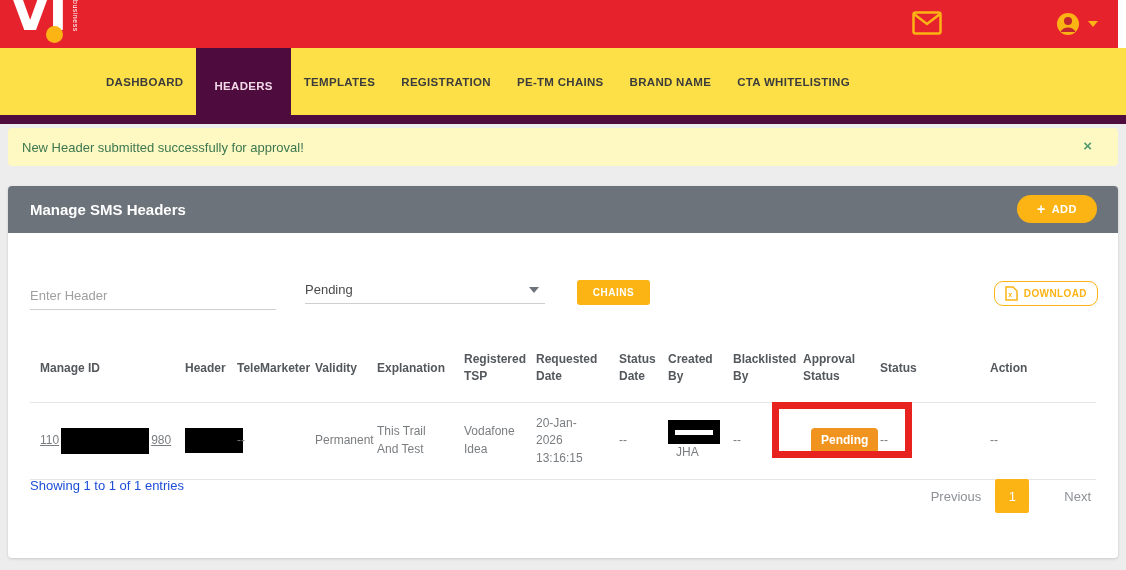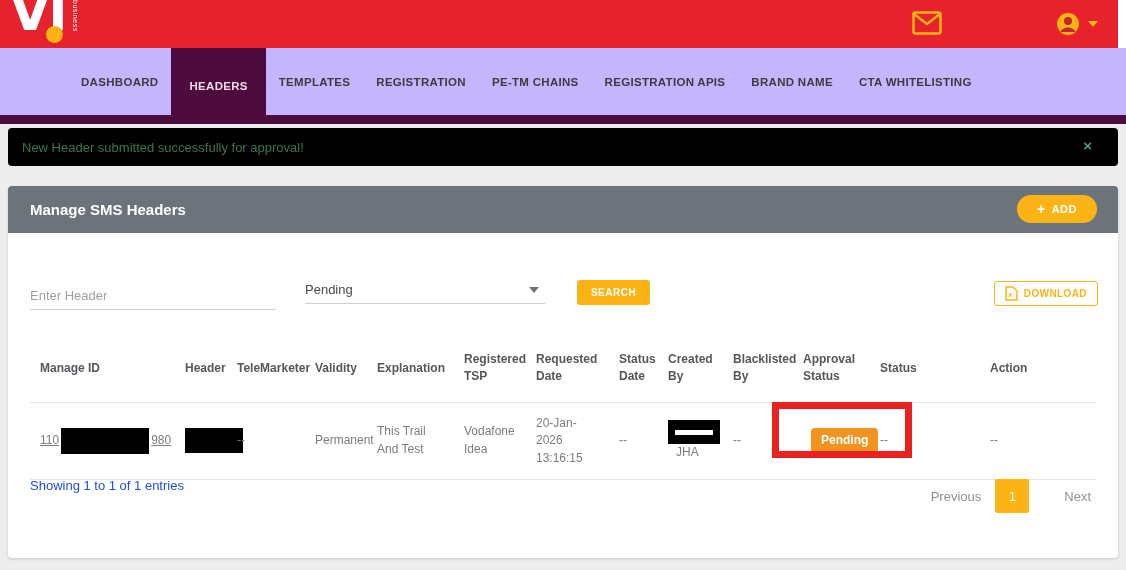--- a/index.html
+++ b/index.html
@@ -11,44 +11,44 @@
   .topbar { position:relative; height:48px; width:1118px; background:#e6232d; }
   .logo { position:absolute; left:10px; top:-14px; width:90px; height:60px; overflow:hidden; }
   .logo-vi { font-size:52px; font-weight:bold; color:#ffffff; letter-spacing:-2px; line-height:1; font-family:"DejaVu Sans", sans-serif; }
   .logo-dot { position:absolute; left:36px; top:40px; width:17px; height:17px; border-radius:50%; background:#fcb415; }
   .logo-sub { position:absolute; left:62px; top:14px; color:#ffffff; font-size:7px; writing-mode:vertical-rl; letter-spacing:0.5px; }
   .mail-btn { position:absolute; left:912px; top:11px; width:30px; height:24px; cursor:pointer; }
   .account { position:absolute; right:20px; top:12px; display:flex; align-items:center; gap:8px; cursor:pointer; }
   .caret-down { width:0; height:0; border-left:5px solid transparent; border-right:5px solid transparent; border-top:6px solid #fcb415; }
 
   
-  .navbar { position:relative; height:67px; background:#c4b5fd; display:flex; align-items:center; padding-left:68px; z-index:2; }
+  .navbar { position:relative; height:67px; background:#fde047; display:flex; align-items:center; padding-left:93px; z-index:2; }
   .nav-item { height:67px; display:flex; align-items:center; padding:0 13px; font-size:11.5px; font-weight:bold; color:#3c3c3c; letter-spacing:0.3px; cursor:pointer; white-space:nowrap; }
   .nav-item.active { background:#4e0c3e; color:#f2d9e7; height:76px; margin-bottom:-9px; padding:0 18px; }
   .purple-strip { height:9px; background:#4e0c3e; width:1126px; }
 
   
-  .alert { position:absolute; left:8px; top:128px; width:1110px; height:38px; background:#000000; border-radius:4px; display:flex; align-items:center; padding:0 14px; }
+  .alert { position:absolute; left:8px; top:128px; width:1110px; height:38px; background:#fef9c3; border-radius:4px; display:flex; align-items:center; padding:0 14px; }
   .alert-text { font-size:13px; color:#3c764f; }
   .alert-close { position:absolute; right:26px; top:9px; font-size:15px; font-weight:bold; color:#569b72; cursor:pointer; }
 
   
   .card { position:absolute; left:8px; top:186px; width:1110px; height:372px; background:#ffffff; border-radius:4px; box-shadow:0 1px 3px rgba(0,0,0,0.15); }
   .card-header { height:47px; background:#6d737a; border-radius:4px 4px 0 0; display:flex; align-items:center; }
   .card-title { color:#ffffff; font-size:15px; font-weight:bold; padding-left:22px; }
   .add-btn { position:absolute; right:21px; top:9px; height:28px; background:#fcb415; border:none; border-radius:16px; color:#ffffff; font-size:11px; font-weight:bold; padding:0 20px; letter-spacing:0.5px; display:flex; align-items:center; gap:6px; cursor:pointer; }
   .add-plus { font-size:14px; font-weight:bold; }
 
   
   .input-header { position:absolute; left:22px; top:96px; width:246px; height:28px; border:none; border-bottom:1px solid #cfcfcf; font-size:13px; color:#4a4a4a; outline:none; background:transparent; }
   .input-header::placeholder { color:#9f9f9f; }
   .status-select { position:absolute; left:297px; top:90px; width:240px; height:28px; border-bottom:1px solid #cfcfcf; font-size:13px; color:#4a4a4a; display:flex; align-items:center; justify-content:space-between; padding:0 6px 0 0; cursor:pointer; }
   .select-caret { width:0; height:0; border-left:5px solid transparent; border-right:5px solid transparent; border-top:6px solid #6d737a; }
   .search-btn { position:absolute; left:569px; top:94px; width:73px; height:25px; background:#fcb415; border:none; border-radius:3px; color:#ffffff; font-size:10px; font-weight:bold; letter-spacing:0.5px; cursor:pointer; }
-  .download-btn { position:absolute; right:20px; top:95px; height:25px; background:#ffffff; border:1px solid #fcb415; border-radius:3px; color:#fcb415; font-size:10px; font-weight:bold; letter-spacing:0.4px; padding:0 10px; display:flex; align-items:center; gap:6px; cursor:pointer; }
+  .download-btn { position:absolute; right:20px; top:95px; height:25px; background:#ffffff; border:1px solid #fcb415; border-radius:9px; color:#fcb415; font-size:10px; font-weight:bold; letter-spacing:0.4px; padding:0 10px; display:flex; align-items:center; gap:6px; cursor:pointer; }
 
   
   .data-table { position:absolute; left:22px; top:155px; width:1066px; border-collapse:collapse; table-layout:fixed; }
   .data-table th { text-align:left; font-size:12px; font-weight:bold; color:#54585c; padding:10px 6px 16px 10px; vertical-align:middle; line-height:1.45; }
   .data-table td { font-size:12px; color:#7a7d80; padding:12px 6px 12px 10px; vertical-align:middle; line-height:1.45; border-top:1px solid #e6e6e6; border-bottom:1px solid #e6e6e6; }
   .hid-link { text-decoration:underline; color:#7a7d80; white-space:nowrap; cursor:pointer; }
   .redact { display:inline-block; background:#000000; vertical-align:middle; }
   .redact-id { width:88px; height:26px; margin:0 2px; }
   .redact-header { width:58px; height:25px; }
   .redact-created { position:relative; width:52px; height:24px; margin:0 auto; }
@@ -93,21 +93,20 @@
         <div class="caret-down"></div>
       </div>
     </div>
 
     <div class="navbar">
       <div class="nav-item">DASHBOARD</div>
       <div class="nav-item active">HEADERS</div>
       <div class="nav-item">TEMPLATES</div>
       <div class="nav-item">REGISTRATION</div>
       <div class="nav-item">PE-TM CHAINS</div>
-      <div class="nav-item">REGISTRATION APIS</div>
       <div class="nav-item">BRAND NAME</div>
       <div class="nav-item">CTA WHITELISTING</div>
     </div>
     <div class="purple-strip"></div>
   </div>
 
   <div class="alert">
     <span class="alert-text">New Header submitted successfully for approval!</span>
     <span class="alert-close">×</span>
   </div>
@@ -121,21 +120,21 @@
       </button>
     </div>
 
     <input class="input-header" placeholder="Enter Header" style="">
 
     <div class="status-select">
       <span>Pending</span>
       <span class="select-caret"></span>
     </div>
 
-    <button class="search-btn">SEARCH</button>
+    <button class="search-btn">CHAINS</button>
 
     <button class="download-btn">
       <svg width="13" height="15" viewBox="0 0 13 15">
         <path d="M1 1 h7 l4 4 v9 h-11 z" fill="none" stroke="#fcb415" stroke-width="1.5"></path>
         <text x="3.2" y="11" font-size="7" fill="#fcb415" font-family="Liberation Sans, sans-serif">x</text>
       </svg>
       <span>DOWNLOAD</span>
     </button>
 
     <table class="data-table">

